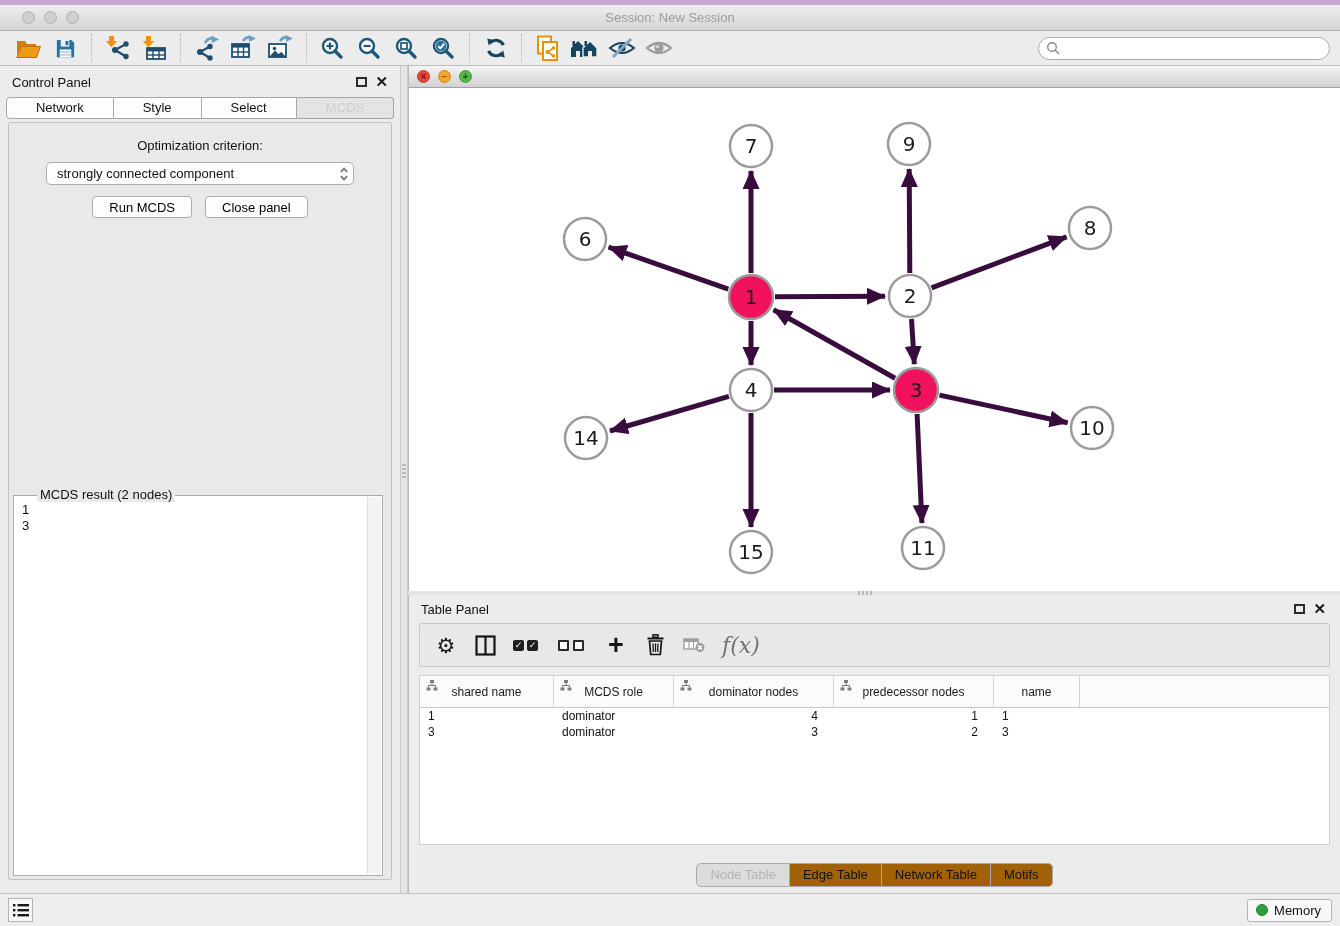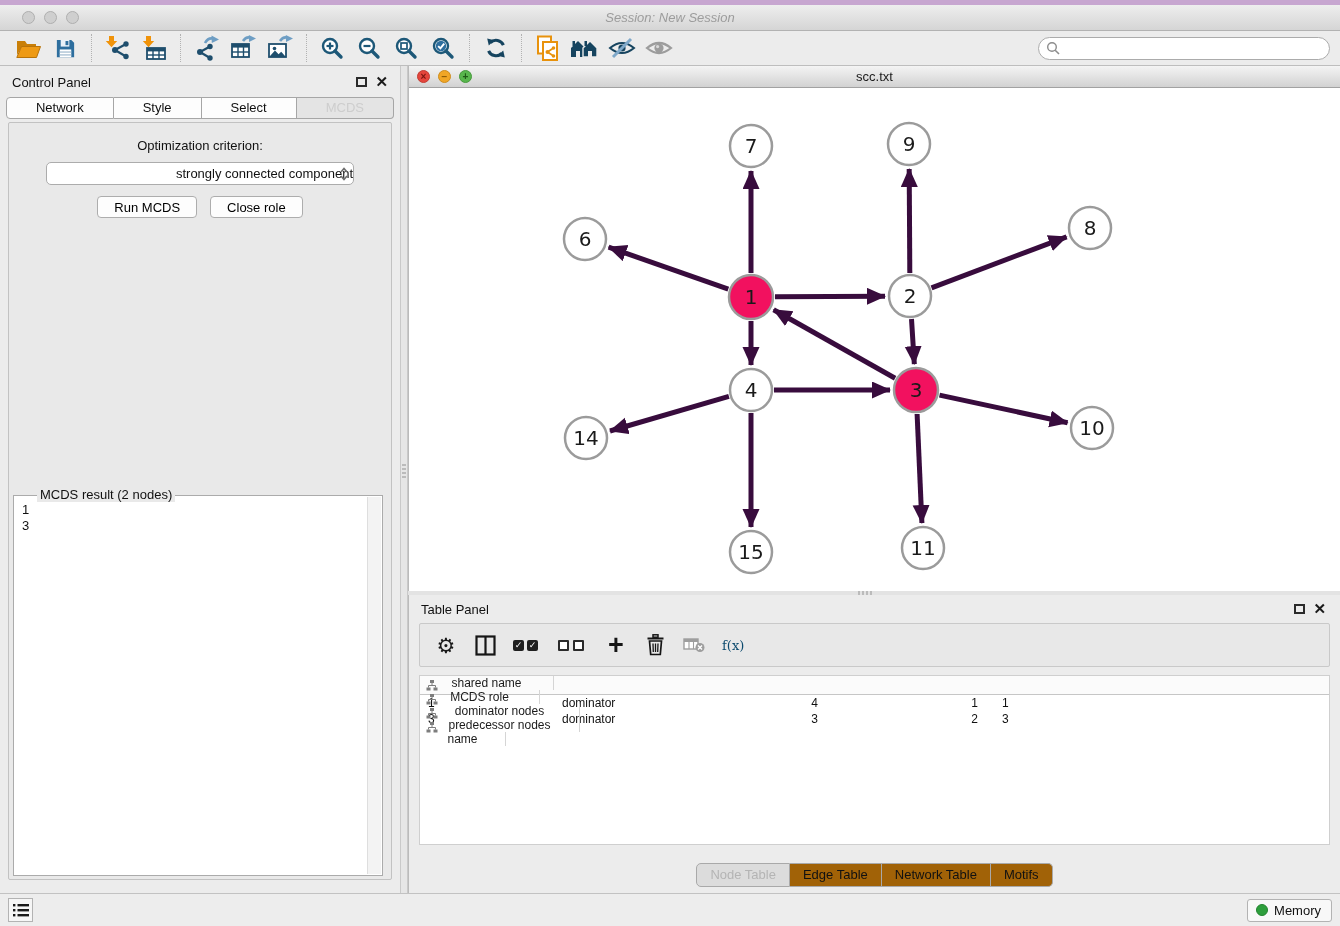--- a/index.html
+++ b/index.html
@@ -5,21 +5,21 @@
   * { box-sizing: border-box; margin: 0; padding: 0; }
   body { font-family: "Liberation Sans", sans-serif; background:#888; }
   .screen { position:relative; width:1340px; height:926px; background:#ECECEC; overflow:hidden; color:#111; font-size:13px; }
 
   
   .top-strip { position:absolute; left:0; top:0; width:100%; height:5px; background:#C7A6D0; }
   .titlebar { position:absolute; top:5px; left:0; right:0; height:26px;
     background:linear-gradient(#EEEEEE,#D5D5D5); border-bottom:1px solid #B2B2B2;
     display:flex; align-items:center; padding-left:22px; }
   .tl-dot { width:13px; height:13px; border-radius:50%; background:#CFCFCF; border:1px solid #AFAFAF; margin-right:9px; z-index:2; }
-  .win-title { position:absolute; left:0; right:0; text-align:center; color:#9C9C9C; font-size:13px;font-style:italic; }
+  .win-title { position:absolute; left:0; right:0; text-align:center; color:#9C9C9C; font-size:13px; }
 
   
   .toolbar { position:absolute; top:31px; left:0; right:0; height:35px; background:#ECECEC;
     border-bottom:1px solid #BEBEBE; display:flex; align-items:center; padding-left:10px; }
   .tb-btn { width:37px; height:30px; display:flex; align-items:center; justify-content:center; cursor:default; }
   .tb-sep { width:1px; height:28px; border-left:1px dotted #B2B2B2; margin:0 7px; }
   .search-field { margin-left:auto; margin-right:10px; width:292px; height:23px; background:#fff;
     border:1px solid #ABABAB; border-radius:12px; display:flex; align-items:center; padding-left:7px; }
   .search-field input { border:none; outline:none; flex:1; font-size:13px; background:transparent; font-family:"Liberation Sans",sans-serif; }
 
@@ -30,21 +30,21 @@
   .float-ico { width:11px; height:10px; border:2px solid #2A2A2A; display:inline-block; }
   .close-ico { font-size:15px; font-weight:bold; color:#1A1A1A; line-height:10px; }
   .cp-tabs { position:absolute; top:31px; left:0; right:0; display:flex; justify-content:center; }
   .tab { font-size:13px; padding:2px 29px 3px; background:#FDFDFD; border:1px solid #A6A6A6; border-left:none; color:#111; cursor:default; }
   .tab:first-child { border-left:1px solid #A6A6A6; border-radius:4px 0 0 4px; }
   .tab:last-child { border-radius:0 4px 4px 0; }
   .tab.active { background:#E4E4E4; color:#CDCDCD; }
   .cp-box { position:absolute; left:8px; right:8px; top:56px; bottom:13px; background:#E9E9E9; border:1px solid #C2C2C2; border-radius:2px; }
   .opt-label { margin-top:15px; text-align:center; font-size:13px; }
   .dropdown { margin:9px auto 0; width:308px; height:23px; background:#fff; border:1px solid #ACACAC; border-radius:5px;
-    display:flex; align-items:center; padding-left:10px; font-size:13px; position:relative;justify-content:flex-end; }
+    display:flex; align-items:center; padding-left:10px; font-size:13px; position:relative; }
   .dd-stepper { position:absolute; right:4px; top:2px; }
   .btn-row { display:flex; justify-content:center; gap:13px; margin-top:11px; }
   .mac-btn { height:22px; padding:0 16px; background:#FDFDFD; border:1px solid #ADADAD; border-radius:4px;
     font-size:13px; display:flex; align-items:center; font-family:"Liberation Sans",sans-serif; }
   .result-group { position:absolute; left:4px; right:8px; top:372px; bottom:3px; background:#fff; border:1px solid #ABABAB; }
   .result-legend { position:absolute; top:-9px; left:23px; background:#E9E9E9; padding:0 3px; font-size:13px; }
   .result-list { position:absolute; inset:1px 16px 1px 1px; padding:5px 7px; font-size:13px; line-height:16px; overflow:hidden; }
   .result-scroll { position:absolute; top:1px; bottom:1px; right:1px; width:14px; background:#F3F3F3; border-left:1px solid #DEDEDE; }
 
   
@@ -69,24 +69,24 @@
   
   .table-panel { position:absolute; left:408px; top:595px; right:0; bottom:33px; background:#ECECEC; border-left:1px solid #BBBBBB; }
   .tp-head { position:absolute; top:4px; left:0; right:0; height:20px; display:flex; align-items:center; padding:0 14px 0 12px; font-size:13px; }
   .tp-toolbar { position:absolute; left:10px; right:10px; top:28px; height:44px; background:#E8E8E8; border:1px solid #C9C9C9;
     border-radius:2px; display:flex; align-items:center; gap:17px; padding-left:15px; }
   .tp-ico { display:flex; align-items:center; justify-content:center; min-width:22px; height:26px; }
   .gear-glyph { font-size:21px; color:#1A1A1A; line-height:1; }
   .chk { width:11px; height:11px; border-radius:2px; background:#1F1F1F; color:#fff; font-size:9px; line-height:11px; text-align:center; display:inline-block; margin-right:3px; }
   .unchk { width:11px; height:11px; border:2px solid #2A2A2A; border-radius:1px; background:#fff; display:inline-block; margin-right:4px; }
   .plus-glyph { font-size:27px; font-weight:bold; color:#161616; line-height:22px; }
-  .fx-glyph { font-family:"DejaVu Serif", serif; font-size:13px; color:#0c4a6e; }
+  .fx-glyph { font-family:"DejaVu Serif", serif; font-style:italic; font-size:22px; color:#737373; }
 
   .tp-table { position:absolute; left:10px; right:10px; top:80px; height:170px; background:#fff; border:1px solid #CFCFCF; overflow:hidden; }
-  .t-header { display:flex; height:19px; background:#FBFBFB; border-bottom:1px solid #C6C6C6;flex-direction:column; }
+  .t-header { display:flex; height:32px; background:#FBFBFB; border-bottom:1px solid #C6C6C6; }
   .th { position:relative; border-right:1px solid #D5D5D5; font-size:12px; display:flex; align-items:center; justify-content:center; color:#1A1A1A; }
   .th .hier { position:absolute; left:6px; top:4px; }
   .t-row { display:flex; height:16px; font-size:12px; }
   .td { padding:1px 8px; white-space:nowrap; overflow:hidden; }
   .c0 { width:134px; } .c1 { width:120px; } .c2 { width:160px; } .c3 { width:160px; } .c4 { width:86px; }
   .num { text-align:right; padding-right:16px; }
 
   .tp-tabs { position:absolute; bottom:6px; left:0; right:0; display:flex; justify-content:center;margin-top:24px; }
   .seg { font-size:13px; padding:3px 13px 4px; background:#a16207; border:1px solid #A9A9A9; border-left:none; cursor:default; }
   .seg:first-child { border-left:1px solid #A9A9A9; border-radius:5px 0 0 5px; }
@@ -300,21 +300,21 @@
         <span>strongly connected component</span>
         <span class="dd-stepper">
           <svg width="10" height="18" viewBox="0 0 10 18">
               <polyline points="2,7 5,3.5 8,7" fill="none" stroke="#6E6E6E" stroke-width="1.7"></polyline>
               <polyline points="2,11 5,14.5 8,11" fill="none" stroke="#6E6E6E" stroke-width="1.7"></polyline>
             </svg>
         </span>
       </div>
       <div class="btn-row">
         <button class="mac-btn">Run MCDS</button>
-        <button class="mac-btn">Close role</button>
+        <button class="mac-btn">Close panel</button>
       </div>
       <div class="result-group">
         <span class="result-legend">MCDS result (2 nodes)</span>
         <div class="result-list">
           <div>1</div>
           <div>3</div>
         </div>
         <div class="result-scroll"></div>
       </div>
     </div>
@@ -322,21 +322,20 @@
 
   <div class="v-splitter">
       <div class="v-grip"></div>
     </div>
 
   <div class="net-frame">
     <div class="net-titlebar">
       <span class="traffic red">×</span>
       <span class="traffic yellow">−</span>
       <span class="traffic green">+</span>
-      <div class="net-title">scc.txt</div>
     </div>
     <div class="net-canvas">
       <svg id="graph-svg" width="931" height="503" viewBox="0 0 931 503">
         <defs>
           <marker id="arrow" markerWidth="5" markerHeight="4" refX="3.6" refY="1.7" orient="auto" markerUnits="strokeWidth">
             <path id="arrow-path" d="M0,0 L3.8,1.7 L0,3.4 Z" fill="#380C3D"></path>
           </marker>
         </defs>
       <line x1="342.0" y1="185.0" x2="342.0" y2="83.0" stroke="#380C3D" stroke-width="5" marker-end="url(#arrow)"></line>
           <line x1="319.3" y1="201.1" x2="199.6" y2="159.2" stroke="#380C3D" stroke-width="5" marker-end="url(#arrow)"></line>

